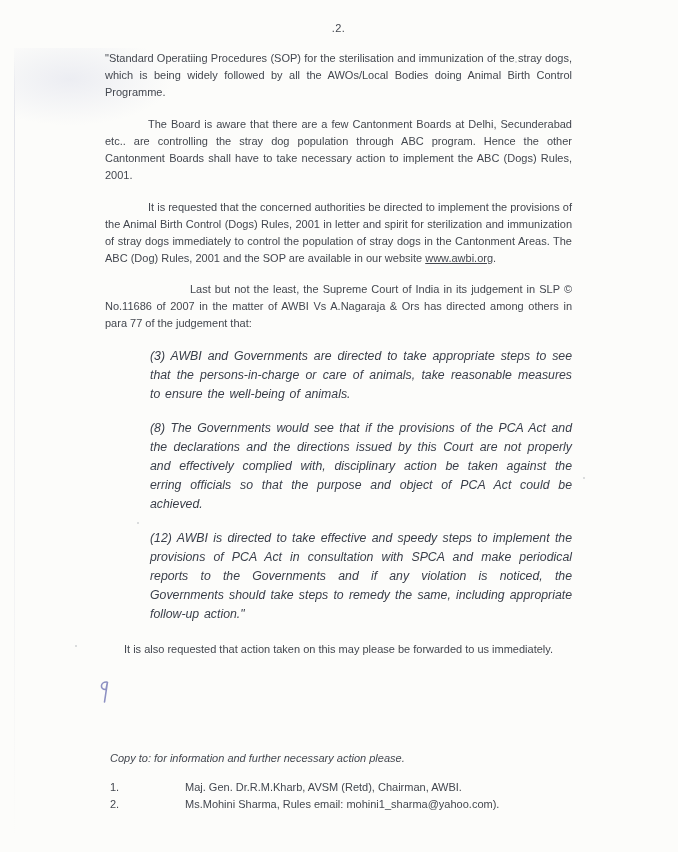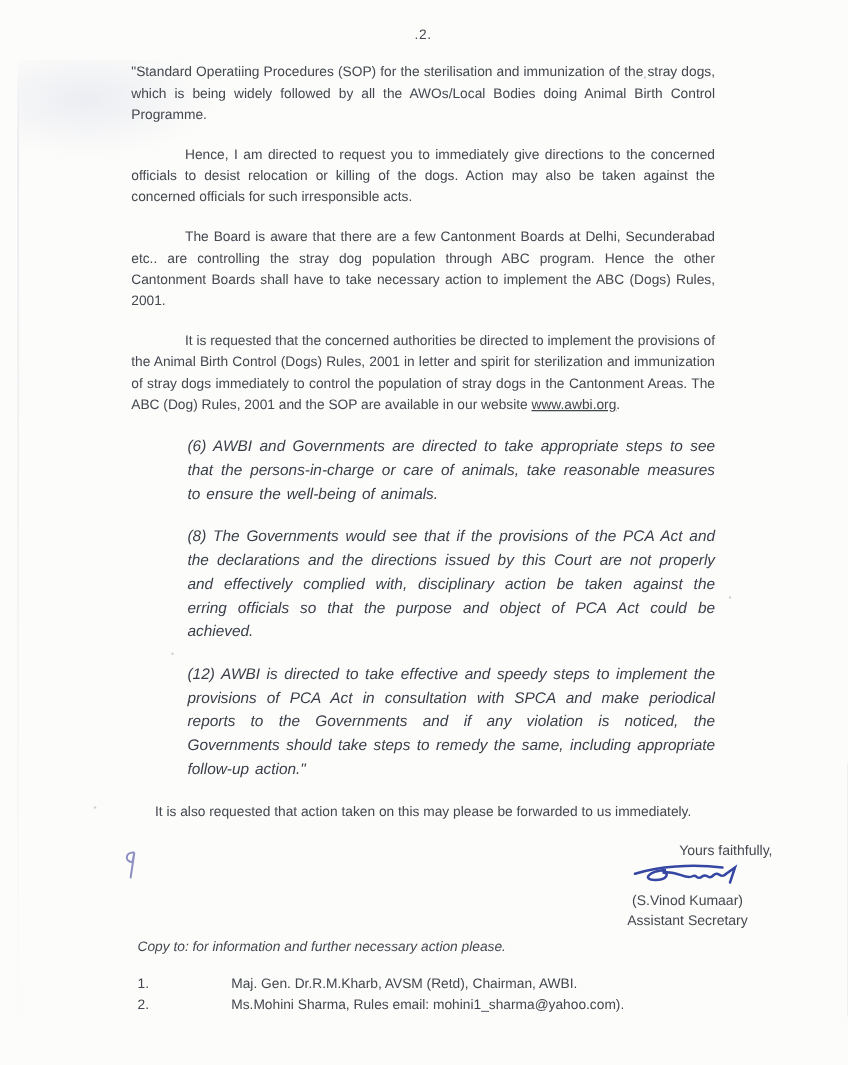--- a/index.html
+++ b/index.html
@@ -60,55 +60,42 @@
   <div class="speck" style="left:515px;top:61px;"></div>
   <div class="speck" style="left:583px;top:477px;"></div>
   <div class="speck" style="left:137px;top:522px;"></div>
   <div class="speck" style="left:75px;top:645px;"></div>
 
   <div class="content">
     <p class="pageno">.2.</p>
 
     <p class="p1">"Standard Operatiing Procedures (SOP) for the sterilisation and immunization of the stray dogs, which is being widely followed by all the AWOs/Local Bodies doing Animal Birth Control Programme.</p>
 
-    <p class="indent mt">Hence, I am directed to request you to immediately give directions to the concerned officials to desist relocation or killing of the dogs. Action may also be taken against the concerned officials for such irresponsible acts.</p>
 
     <p class="indent mt">The Board is aware that there are a few Cantonment Boards at Delhi, Secunderabad etc.. are controlling the stray dog population through ABC program. Hence the other Cantonment Boards shall have to take necessary action to implement the ABC (Dogs) Rules, 2001.</p>
 
     <p class="indent mt">
       <span>It is requested that the concerned authorities be directed to implement the provisions of the Animal Birth Control (Dogs) Rules, 2001 in letter and spirit for sterilization and immunization of stray dogs immediately to control the population of stray dogs in the Cantonment Areas. The ABC (Dog) Rules, 2001 and the SOP are available in our website </span><span class="weblink">www.awbi.org</span><span>.</span>
     </p>
 
+    <p class="p5">Last but not the least, the Supreme Court of India in its judgement in SLP © No.11686 of 2007 in the matter of AWBI Vs A.Nagaraja &amp; Ors has directed among others in para 77 of the judgement that:</p>
 
-    <p class="quote">(6) AWBI and Governments are directed to take appropriate steps to see that the persons-in-charge or care of animals, take reasonable measures to ensure the well-being of animals.</p>
+    <p class="quote">(3) AWBI and Governments are directed to take appropriate steps to see that the persons-in-charge or care of animals, take reasonable measures to ensure the well-being of animals.</p>
     <p class="quote">(8) The Governments would see that if the provisions of the PCA Act and the declarations and the directions issued by this Court are not properly and effectively complied with, disciplinary action be taken against the erring officials so that the purpose and object of PCA Act could be achieved.</p>
     <p class="quote">(12) AWBI is directed to take effective and speedy steps to implement the provisions of PCA Act in consultation with SPCA and make periodical reports to the Governments and if any violation is noticed, the Governments should take steps to remedy the same, including appropriate follow-up action."</p>
 
     <p class="closing">It is also requested that action taken on this may please be forwarded to us immediately.</p>
   </div>
 
   <span class="penmark">
     <svg width="16" height="26" viewBox="0 0 16 26">
       <path d="M10 3 C 3 2.5, 2.5 11, 9 10.5 L 10.5 3 L 7.5 23" fill="none" stroke="#8d90c2" stroke-width="1.6" stroke-linecap="round"></path>
     </svg>
   </span>
 
-  <div class="signoff">
-    <span class="valediction">Yours faithfully,</span>
-    <div class="sig-wrap">
-      <svg width="96" height="24" viewBox="0 0 96 24">
-        <g fill="none" stroke="#3647a3" stroke-width="2" stroke-linecap="round">
-          <path d="M6 9 C 24 3, 52 1, 76 4"></path>
-          <path d="M30 6 C 16 7, 12 14, 22 14 C 32 14, 34 8, 28 8 C 40 6, 46 14, 52 11 C 56 9, 55 15, 60 11 C 64 8, 64 15, 69 10 C 73 6, 74 14, 79 9 L 86 4 L 82 16"></path>
-        </g>
-      </svg>
-    </div>
-    <span class="signer-name">(S.Vinod Kumaar)</span>
-    <span class="signer-title">Assistant Secretary</span>
-  </div>
 
   <div class="copyblock">
     <p class="copy-heading">Copy to: for information and further necessary action please.</p>
     <div class="cc-row">
       <span class="cc-num">1.</span>
       <span class="cc-text">Maj. Gen. Dr.R.M.Kharb, AVSM (Retd), Chairman, AWBI.</span>
     </div>
     <div class="cc-row">
       <span class="cc-num">2.</span>
       <span class="cc-text">Ms.Mohini Sharma, Rules email: mohini1_sharma@yahoo.com).</span>

